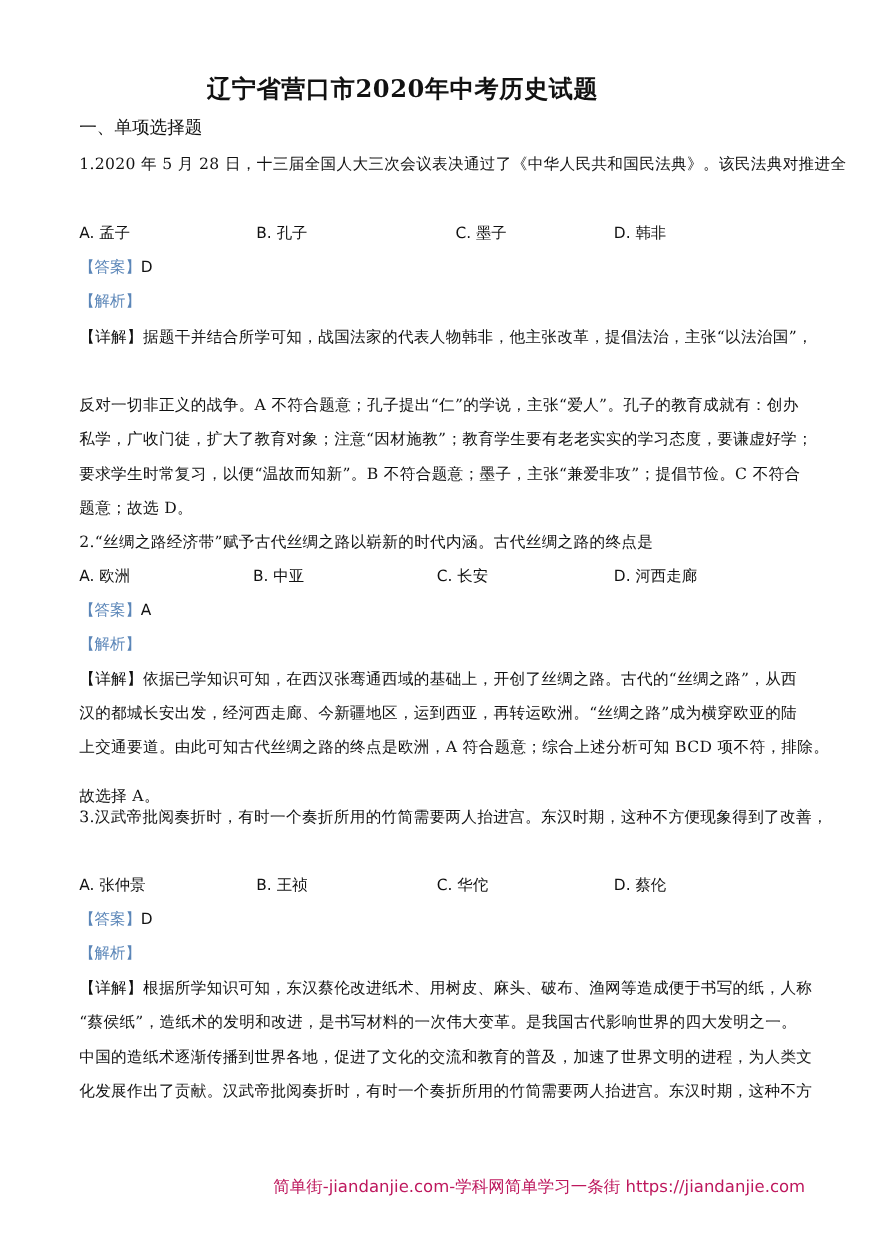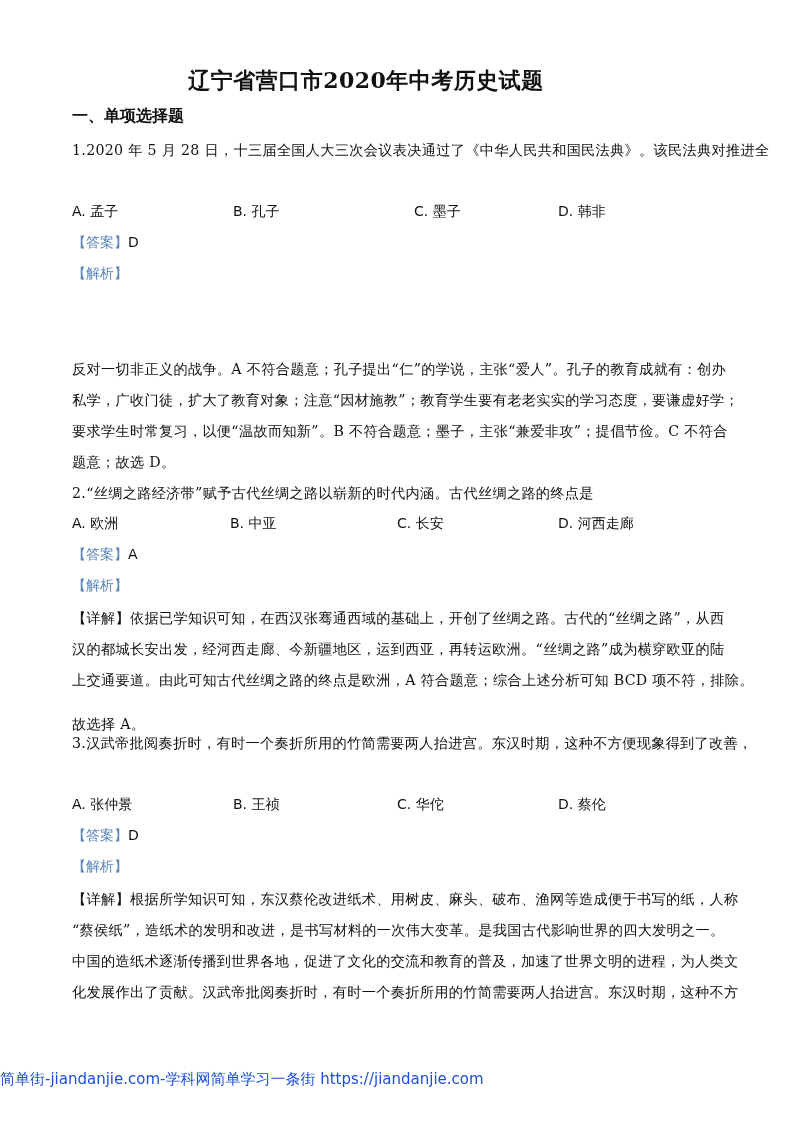--- a/index.html
+++ b/index.html
@@ -9,36 +9,36 @@
     color: #111;
   }
   .page { position: absolute; left: 0; top: 0; width: 732px; height: 1122px; }
   .title {
     position: absolute; left: 0; right: 0; top: 66px;
     text-align: center; font-size: 22px; font-weight: bold; letter-spacing: 0.5px;
     font-family: "DejaVu Serif", serif;
   }
   .section {
     position: absolute; left: 72px; top: 106px;
-    font-size: 16px; font-weight: bold;
+    font-size: 16px; font-weight: normal;
   }
   .line {
     position: absolute; left: 72px; width: 655px;
     font-size: 14.2px; line-height: 20px; white-space: nowrap; letter-spacing: 0.3px;
   }
   .opt { position: absolute; font-size: 14px; white-space: nowrap; font-family: "DejaVu Sans", sans-serif; }
   .label {
     position: absolute; left: 72px; font-size: 14px; white-space: nowrap;
     font-family: "DejaVu Sans", sans-serif;
   }
   .label .bracket { color: #5b86b8; }
   .label .val { color: #111; }
   .footer {
-    position: absolute; left: 0; right: 0; top: 1070px; text-align: left;
-    font-size: 15px; color: #1d4ed8; font-family: "DejaVu Sans", sans-serif;
+    position: absolute; left: 0; right: 0; top: 1070px; text-align: right;
+    font-size: 15px; color: #be185d; font-family: "DejaVu Sans", sans-serif;
   }
 </style>
 </head>
 <body>
 
 <div class="page">
 
   <div class="title">辽宁省营口市2020年中考历史试题</div>
   <div class="section">一、单项选择题</div>
 
@@ -46,20 +46,21 @@
   <div class="opt" style="left:72px;top:203px">A.  孟子</div>
   <div class="opt" style="left:233px;top:203px">B.  孔子</div>
   <div class="opt" style="left:414px;top:203px">C.  墨子</div>
   <div class="opt" style="left:558px;top:203px">D.  韩非</div>
   <div class="label" style="top:234px">
     <span class="bracket">【答案】</span><span class="val">D</span>
   </div>
   <div class="label" style="top:265px">
     <span class="bracket">【解析】</span>
   </div>
+  <div class="line" style="top:297px">【详解】据题干并结合所学可知，战国法家的代表人物韩非，他主张改革，提倡法治，主张“以法治国”，</div>
   <div class="line" style="top:359px">反对一切非正义的战争。A 不符合题意；孔子提出“仁”的学说，主张“爱人”。孔子的教育成就有：创办</div>
   <div class="line" style="top:390px">私学，广收门徒，扩大了教育对象；注意“因材施教”；教育学生要有老老实实的学习态度，要谦虚好学；</div>
   <div class="line" style="top:421px">要求学生时常复习，以便“温故而知新”。B 不符合题意；墨子，主张“兼爱非攻”；提倡节俭。C 不符合</div>
   <div class="line" style="top:452px">题意；故选 D。</div>
 
   <div class="line" style="top:483px">2.“丝绸之路经济带”赋予古代丝绸之路以崭新的时代内涵。古代丝绸之路的终点是</div>
   <div class="opt" style="left:72px;top:515px">A.  欧洲</div>
   <div class="opt" style="left:230px;top:515px">B.  中亚</div>
   <div class="opt" style="left:397px;top:515px">C.  长安</div>
   <div class="opt" style="left:558px;top:515px">D.  河西走廊</div>

